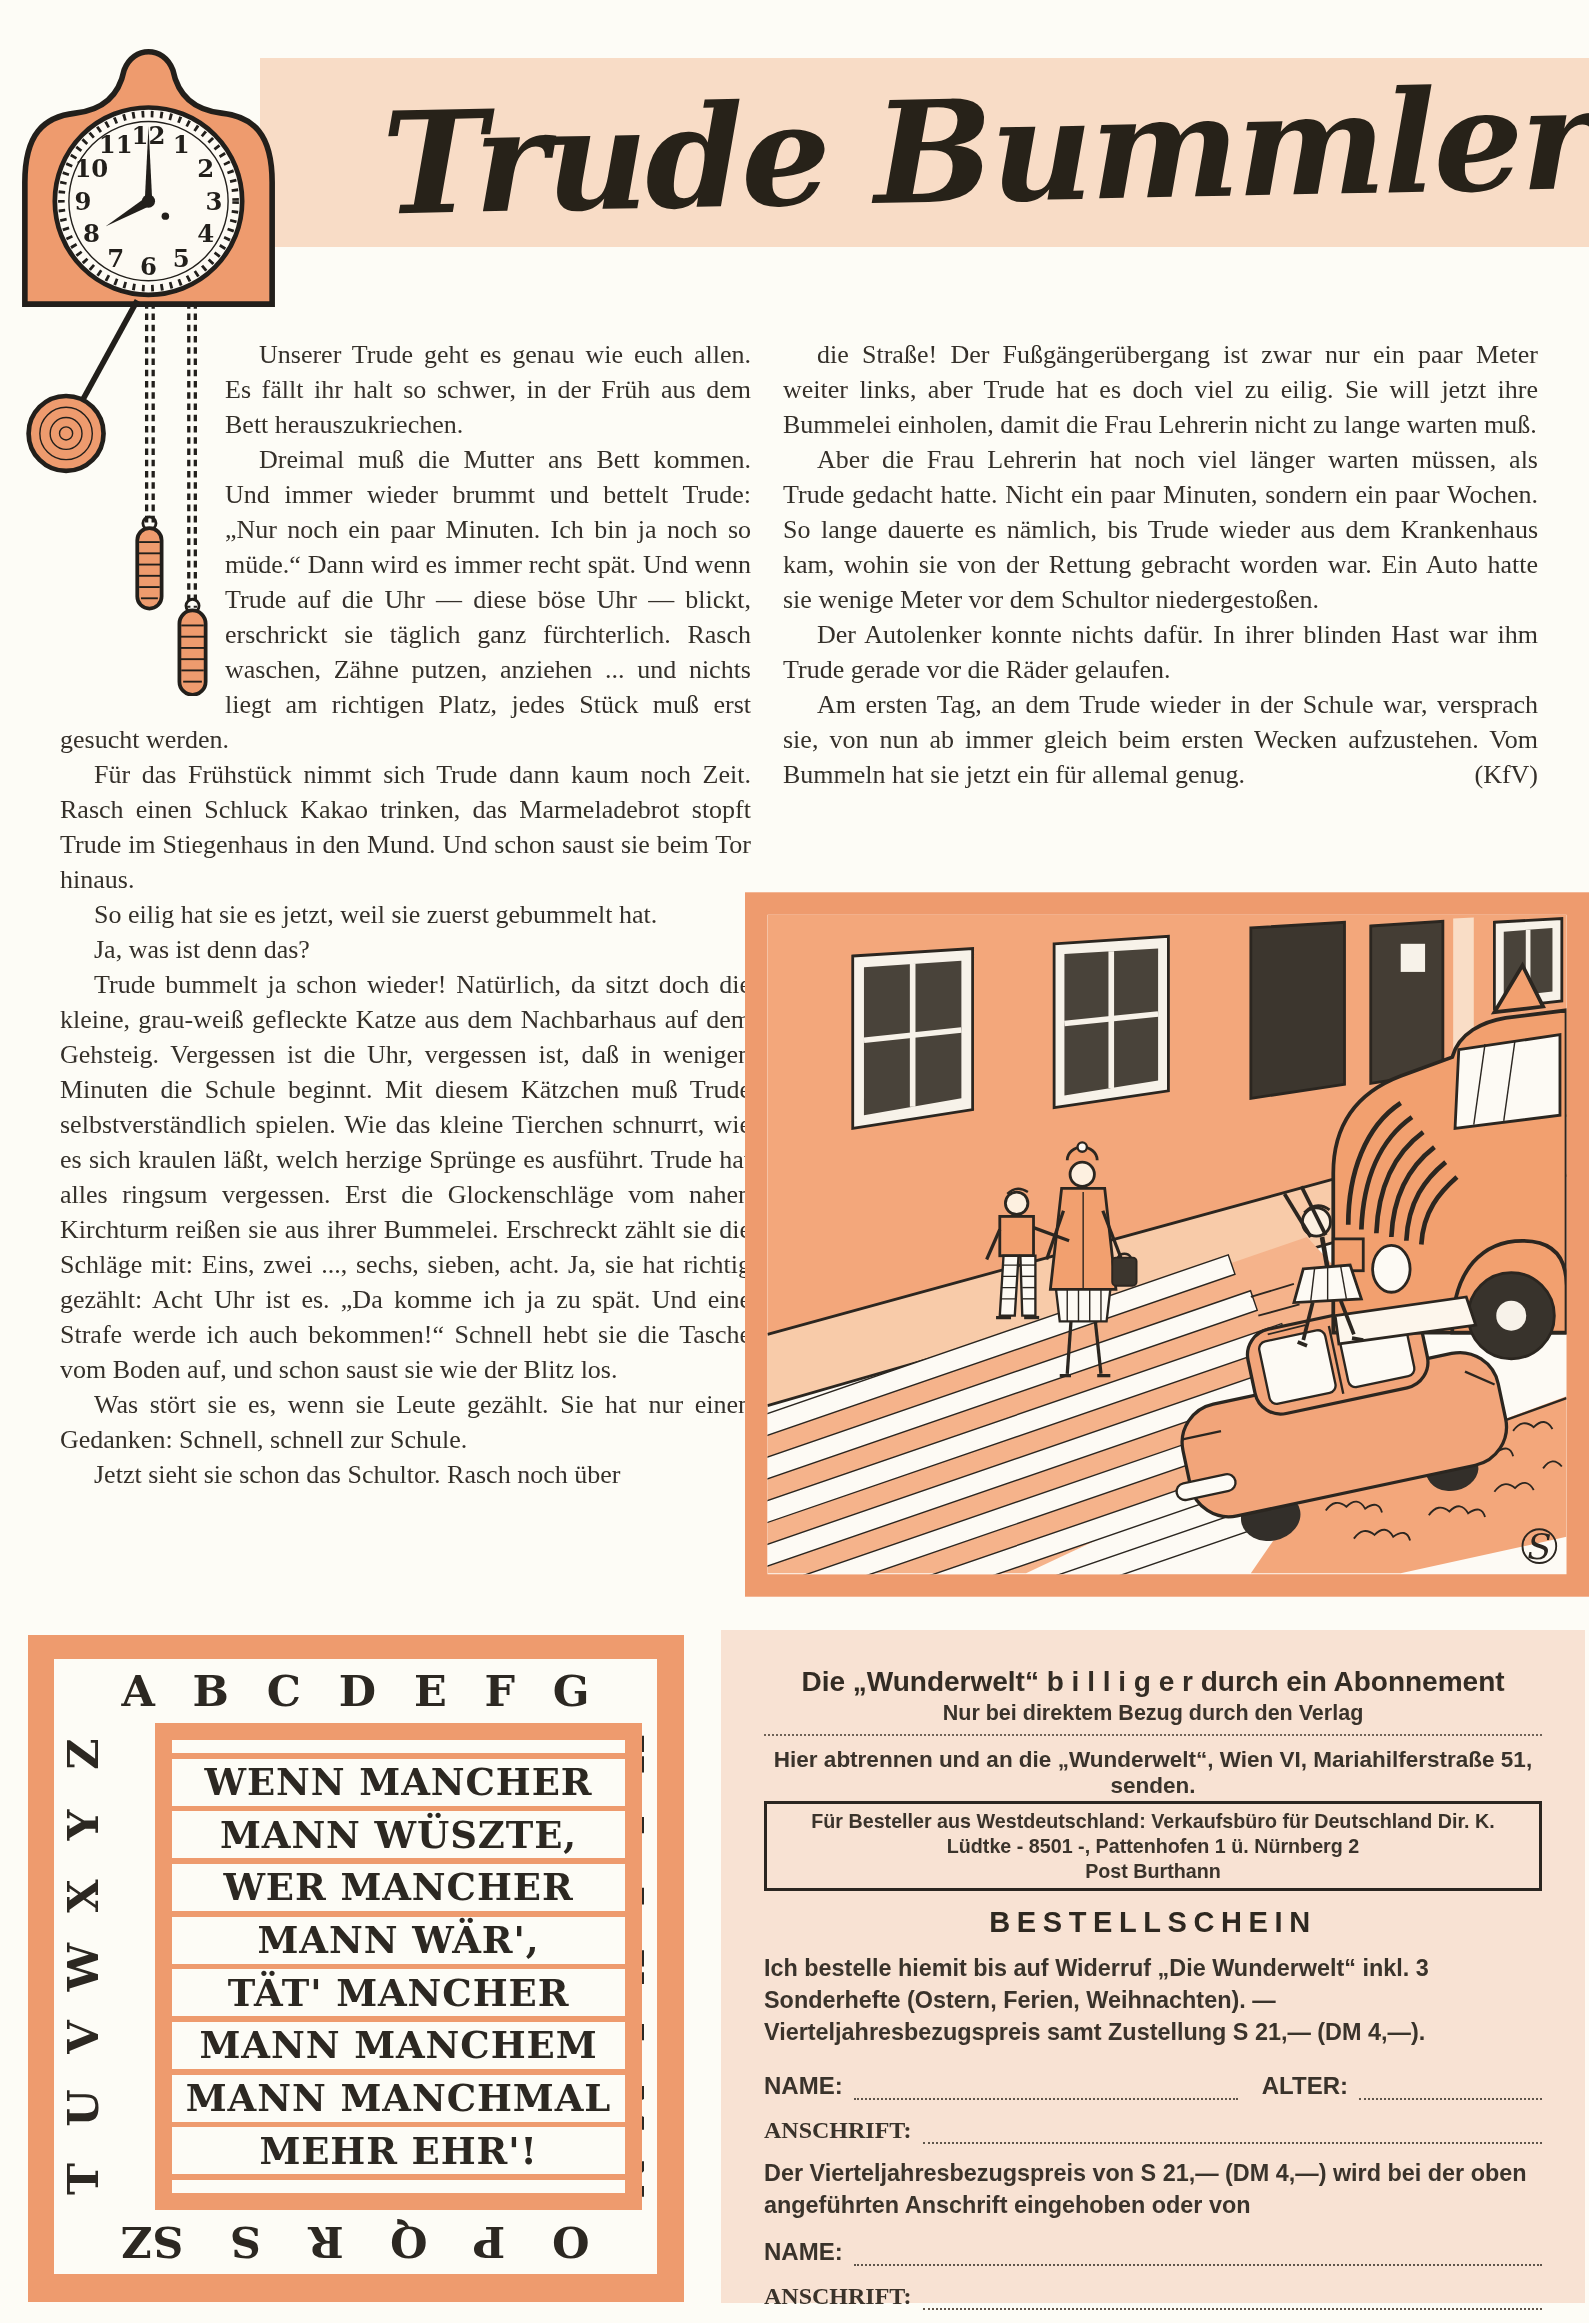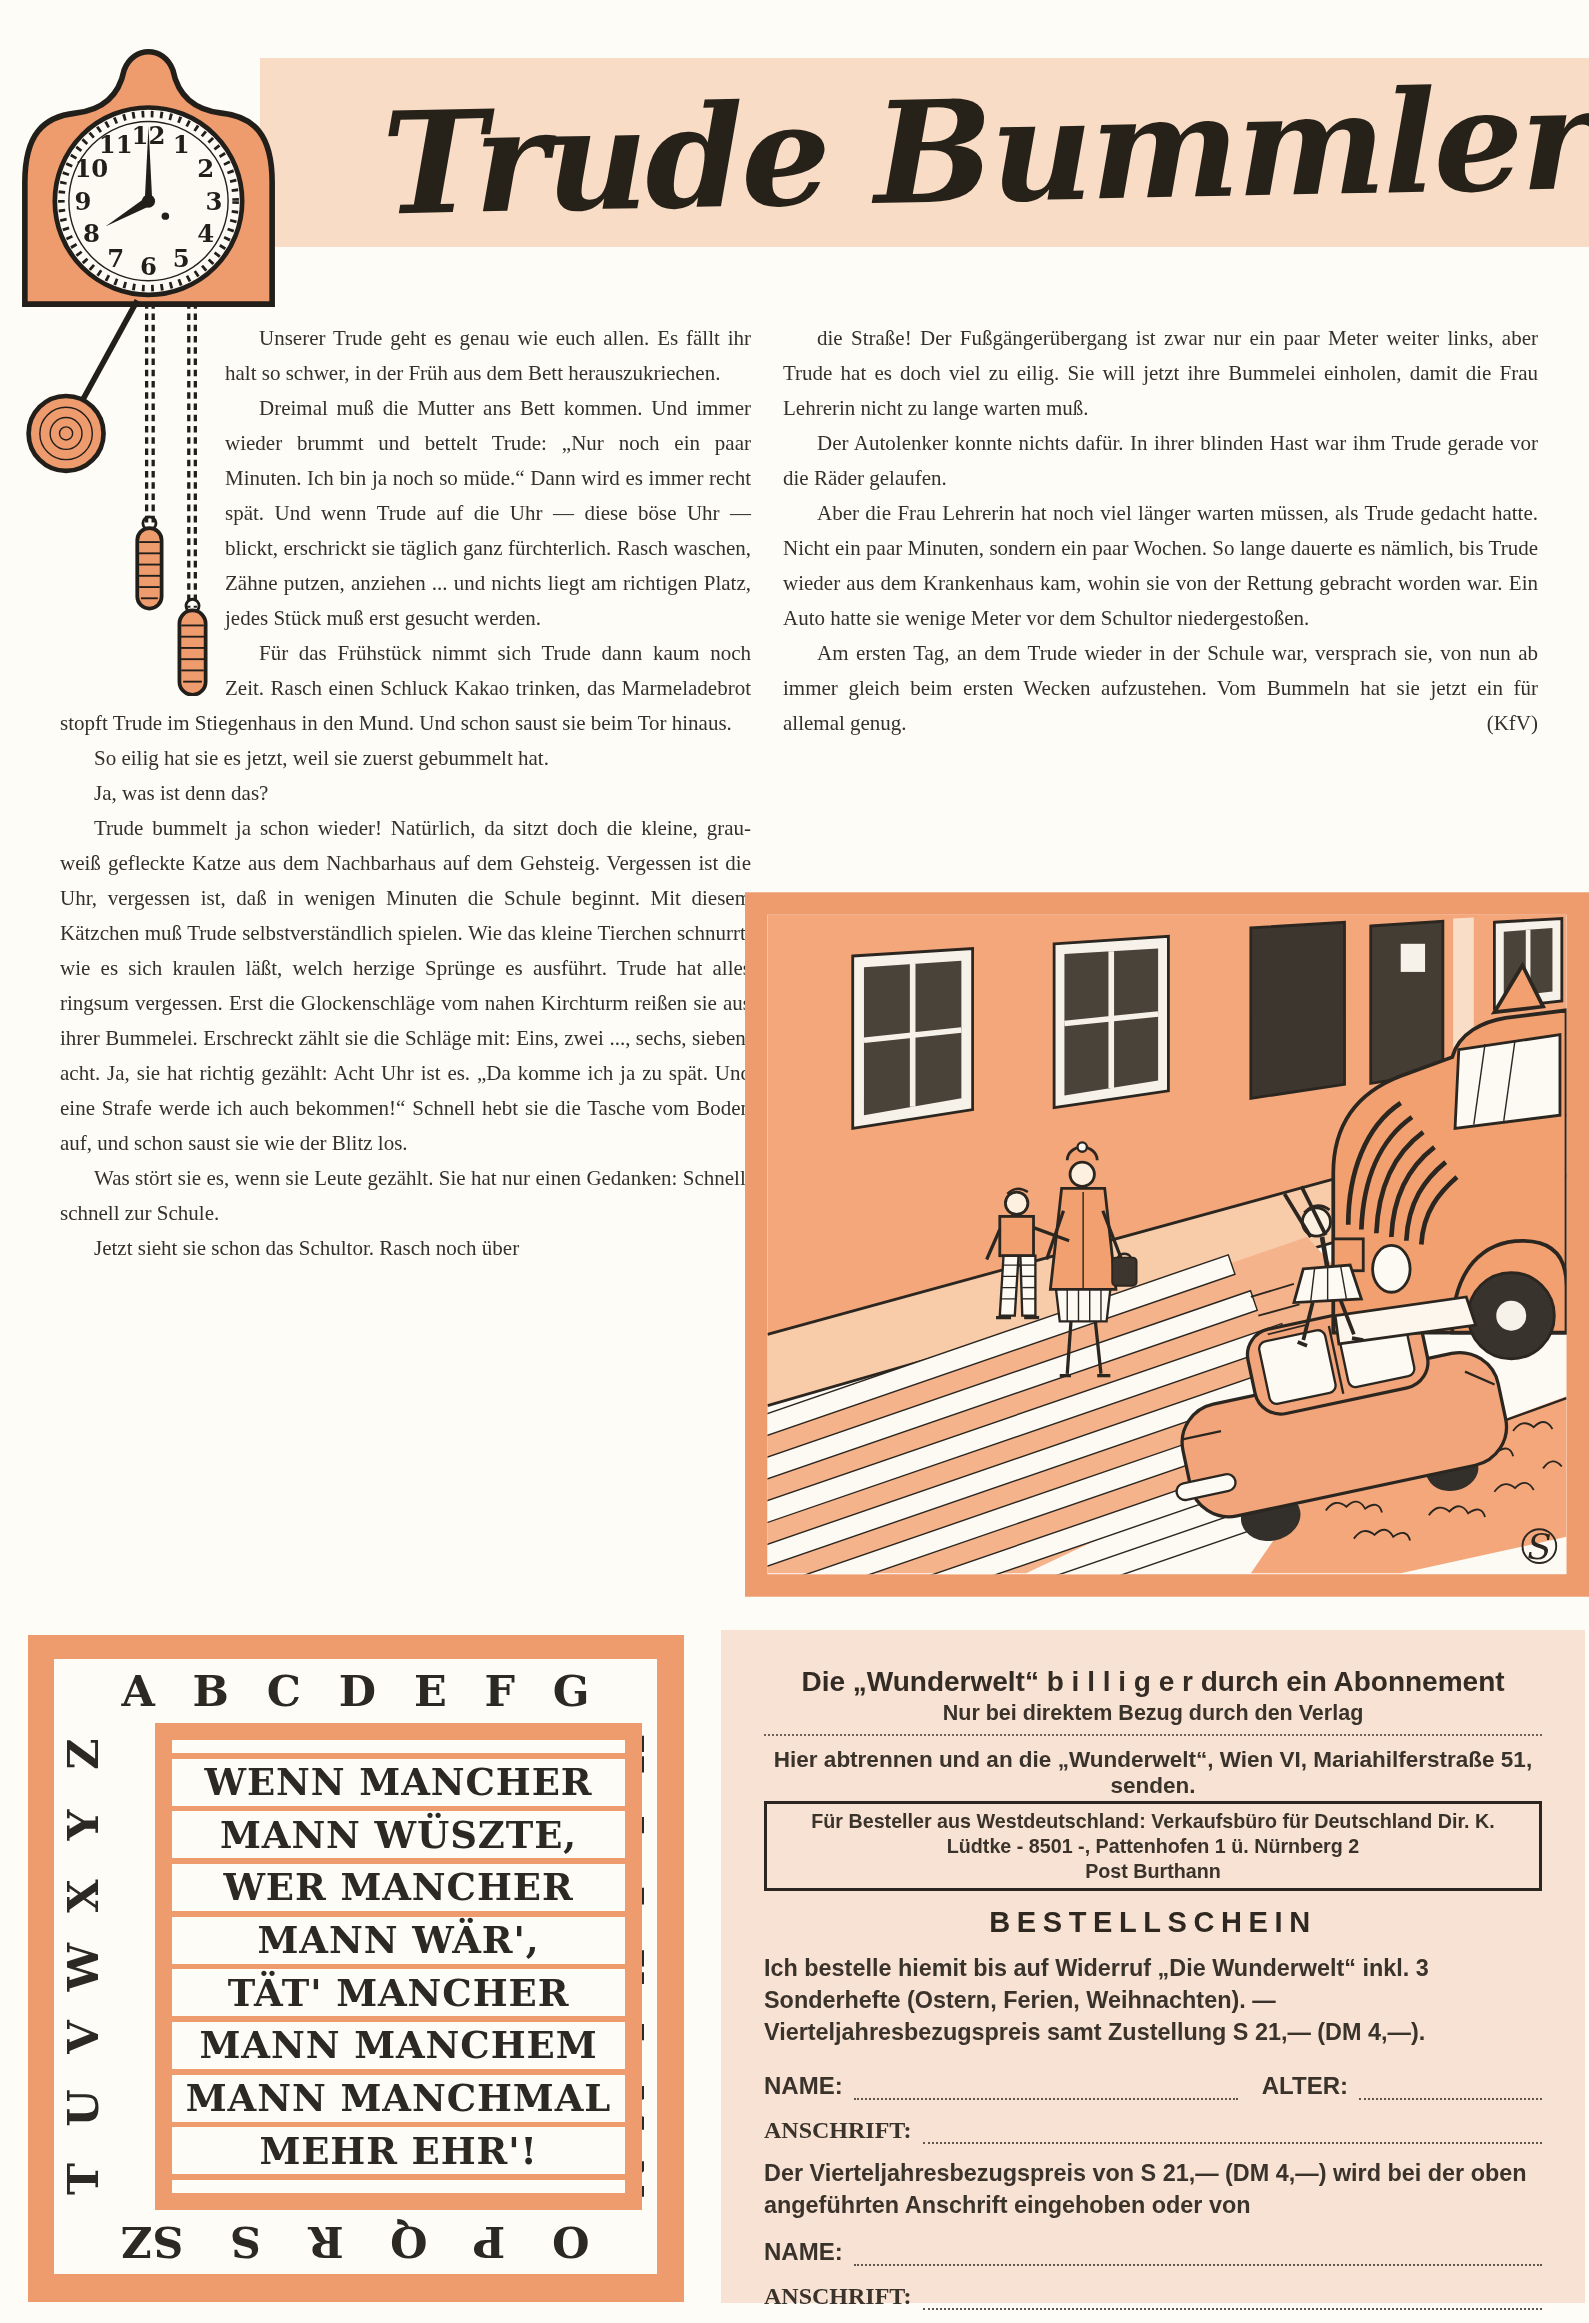--- a/index.html
+++ b/index.html
@@ -12,21 +12,21 @@
     background:#f8dcc6; display:flex; align-items:center;
   }
   .title-text {
     font-family:"DejaVu Serif", serif; font-style:italic; font-weight:bold;
     font-size:141px; color:#272219; letter-spacing:-2.8px;
     padding-left:122px; transform:rotate(-1.2deg); white-space:nowrap;
   }
   .clock-svg { position:absolute; left:7.5px; top:20.6px; }
 
   
-  .col { position:absolute; top:321px; font-size:21px; line-height:35px;
+  .col { position:absolute; top:337px; font-size:26px; line-height:35px;
          color:#35302a; text-align:justify; }
   .col-left  { left:60px;  width:691px; }
   .col-right { left:783px; width:755px; }
   .col p { text-indent:34px; margin:0; }
   .clock-spacer { float:left; width:165px; height:362px; }
   .byline { float:right; text-indent:0; }
 
   
   .illo { position:absolute; left:745px; top:892px; }
 
@@ -160,22 +160,22 @@
     <p>Für das Frühstück nimmt sich Trude dann kaum noch Zeit. Rasch einen Schluck Kakao trinken, das Marmeladebrot stopft Trude im Stiegenhaus in den Mund. Und schon saust sie beim Tor hinaus.</p>
     <p>So eilig hat sie es jetzt, weil sie zuerst gebummelt hat.</p>
     <p>Ja, was ist denn das?</p>
     <p>Trude bummelt ja schon wieder! Natürlich, da sitzt doch die kleine, grau-weiß gefleckte Katze aus dem Nachbarhaus auf dem Gehsteig. Vergessen ist die Uhr, vergessen ist, daß in wenigen Minuten die Schule beginnt. Mit diesem Kätzchen muß Trude selbstverständlich spielen. Wie das kleine Tierchen schnurrt, wie es sich kraulen läßt, welch herzige Sprünge es ausführt. Trude hat alles ringsum vergessen. Erst die Glockenschläge vom nahen Kirchturm reißen sie aus ihrer Bummelei. Erschreckt zählt sie die Schläge mit: Eins, zwei ..., sechs, sieben, acht. Ja, sie hat richtig gezählt: Acht Uhr ist es. „Da komme ich ja zu spät. Und eine Strafe werde ich auch bekommen!“ Schnell hebt sie die Tasche vom Boden auf, und schon saust sie wie der Blitz los.</p>
     <p>Was stört sie es, wenn sie Leute gezählt. Sie hat nur einen Gedanken: Schnell, schnell zur Schule.</p>
     <p>Jetzt sieht sie schon das Schultor. Rasch noch über</p>
   </div>
 
   <div class="col col-right">
     <p>die Straße! Der Fußgängerübergang ist zwar nur ein paar Meter weiter links, aber Trude hat es doch viel zu eilig. Sie will jetzt ihre Bummelei einholen, damit die Frau Lehrerin nicht zu lange warten muß.</p>
+    <p>Aber die Frau Lehrerin hat noch viel länger warten müssen, als Trude gedacht hatte. Nicht ein paar Minuten, sondern ein paar Wochen. So lange dauerte es nämlich, bis Trude wieder aus dem Krankenhaus kam, wohin sie von der Rettung gebracht worden war. Ein Auto hatte sie wenige Meter vor dem Schultor niedergestoßen.</p>
     <p>Der Autolenker konnte nichts dafür. In ihrer blinden Hast war ihm Trude gerade vor die Räder gelaufen.</p>
-    <p>Aber die Frau Lehrerin hat noch viel länger warten müssen, als Trude gedacht hatte. Nicht ein paar Minuten, sondern ein paar Wochen. So lange dauerte es nämlich, bis Trude wieder aus dem Krankenhaus kam, wohin sie von der Rettung gebracht worden war. Ein Auto hatte sie wenige Meter vor dem Schultor niedergestoßen.</p>
     <p>
       <span>Am ersten Tag, an dem Trude wieder in der Schule war, versprach sie, von nun ab immer gleich beim ersten Wecken aufzustehen. Vom Bummeln hat sie jetzt ein für allemal genug.</span>
       <span class="byline">(KfV)</span>
     </p>
   </div>
 
   <svg class="illo" width="844" height="705" viewBox="0 0 901 752">
     <defs>
       <clipPath id="innerClip">
           <rect x="24" y="24" width="853" height="704"></rect>

